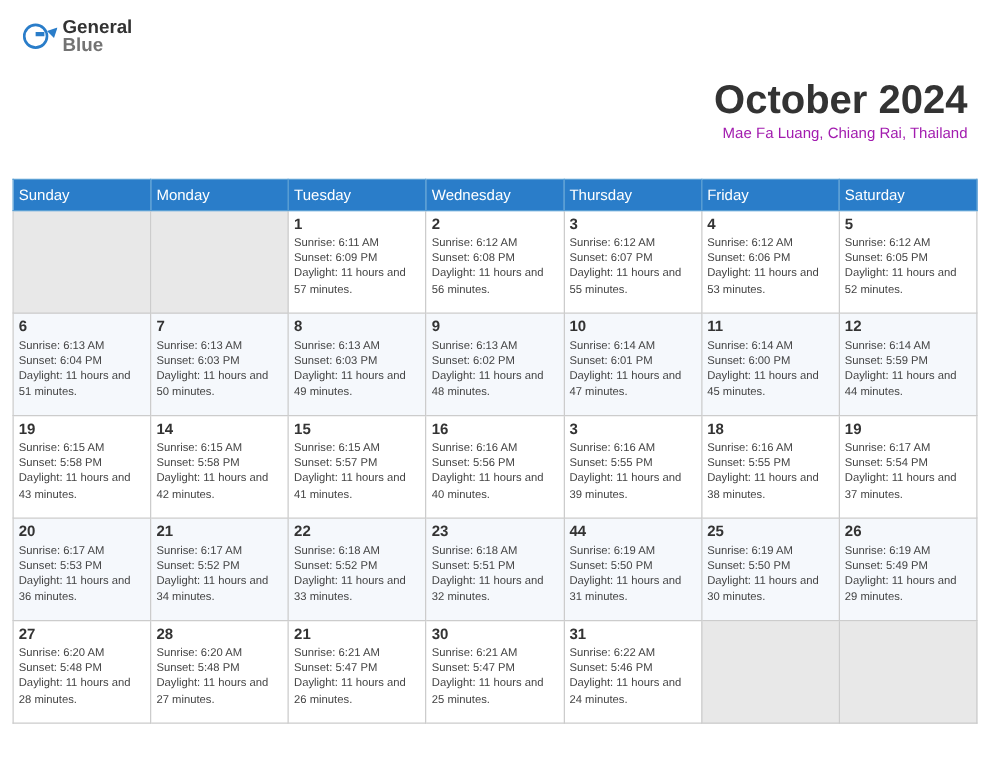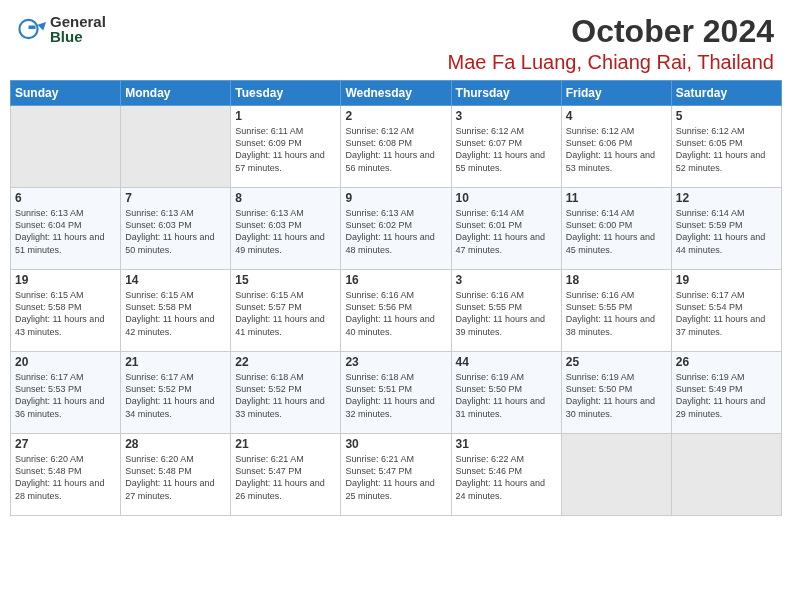--- a/index.html
+++ b/index.html
@@ -9,20 +9,21 @@
       width: 792px;
       min-height: 612px;
       padding: 0;
     }
     .page {
       width: 792px;
       min-height: 612px;
       background: #fff;
       display: flex;
       flex-direction: column;
+      gap: 24px;
     }
     .header {
       display: flex;
       justify-content: space-between;
       align-items: flex-start;
       padding: 14px 18px 6px 18px;
     }
     .logo {
       display: flex;
       align-items: center;
@@ -33,55 +34,56 @@
       line-height: 1;
     }
     .logo-general {
       font-size: 15px;
       font-weight: bold;
       color: #333;
     }
     .logo-blue {
       font-size: 15px;
       font-weight: bold;
-      color: #14532d;
+      color: #737373;
     }
     .logo-icon {
       width: 28px;
       height: 28px;
       margin-right: 4px;
     }
     .title-block {
       text-align: right;
     }
     .main-title {
       font-size: 32px;
       font-weight: bold;
       color: #333;
       line-height: 1.1;
+      margin-top: 48px;
     }
     .subtitle {
-      font-size: 20px;
-      color: #b91c1c;
+      font-size: 12px;
+      color: #a21caf;
       margin-top: 2px;
     }
     .calendar {
       flex: 1;
       padding: 0 10px 10px 10px;
     }
     table {
       width: 100%;
       border-collapse: collapse;
       table-layout: fixed;
     }
     thead tr th {
       background: #2a7dc9;
       color: #fff;
       font-size: 12px;
-      font-weight: bold;
+      font-weight: normal;
       padding: 5px 4px;
       text-align: left;
       border: 1px solid #5a9fd4;
     }
     tbody tr td {
       border: 1px solid #ccc;
       vertical-align: top;
       padding: 3px 4px;
       font-size: 9.5px;
       color: #333;

